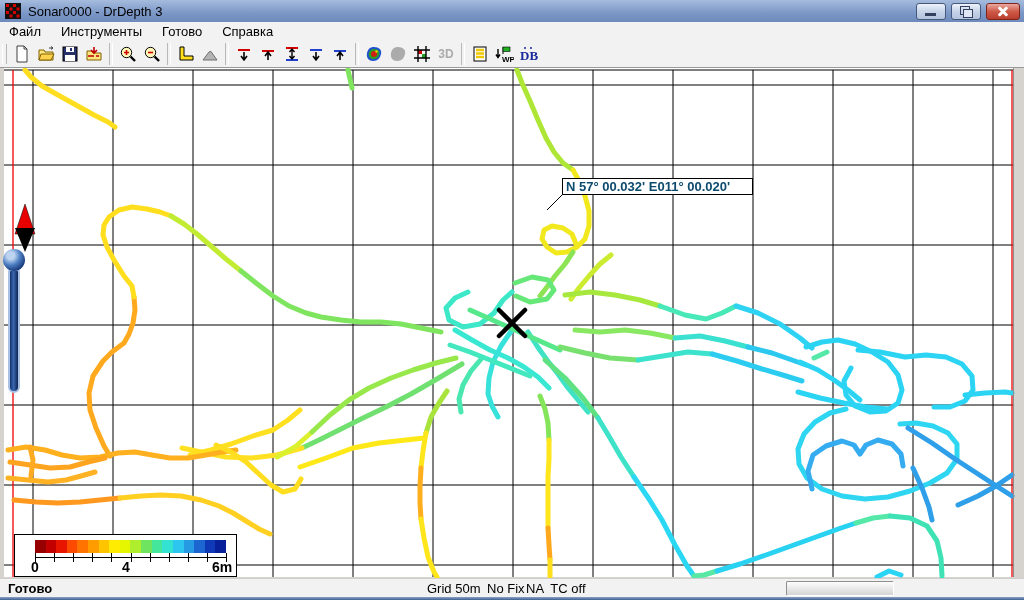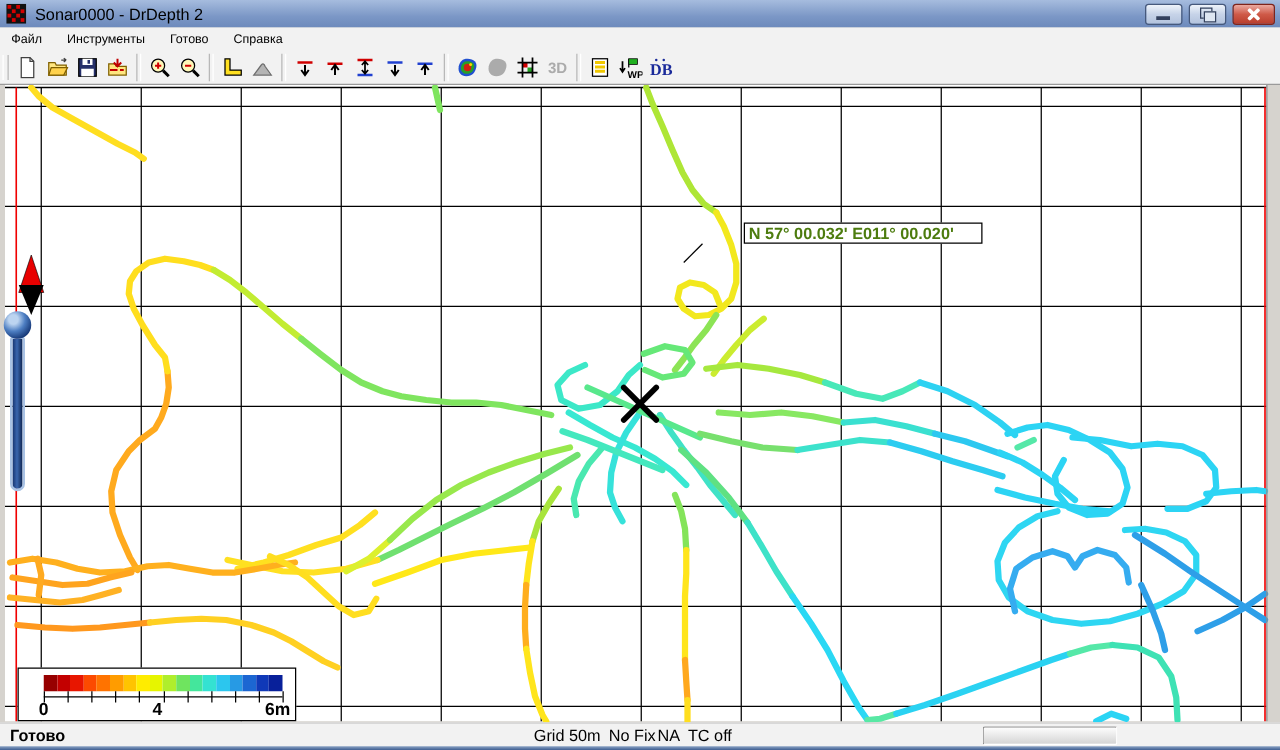--- a/index.html
+++ b/index.html
@@ -14,35 +14,35 @@
   .wbtn{width:28px;height:15px;border:1px solid #46597c;border-radius:3px;
     background:linear-gradient(#eef3fa,#c6d3e8 50%,#b3c3dd);position:relative;}
   .wbtn.close{width:32px;border-color:#7e241b;background:linear-gradient(#eba9a0,#cf5a48 50%,#b93d2c);}
   .glyph-min{position:absolute;left:8px;bottom:3px;width:11px;height:3px;background:#33415e;}
   .glyph-rest1{position:absolute;left:8px;top:2px;width:8px;height:7px;border:1px solid #33415e;background:transparent;}
   .glyph-rest2{position:absolute;left:11px;top:5px;width:8px;height:7px;border:1px solid #33415e;background:#dde6f2;}
   .glyph-x1,.glyph-x2{position:absolute;left:10px;top:6px;width:12px;height:3px;background:#fff;border-radius:1px;}
   .glyph-x1{transform:rotate(45deg);} .glyph-x2{transform:rotate(-45deg);}
   
   .menubar{position:absolute;left:0;top:22px;width:1024px;height:18px;background:#f2f2f2;
-    display:flex;align-items:center;font-size:10px;border-bottom:1px solid #e2e2e2;}
+    display:flex;align-items:center;font-size:13px;border-bottom:1px solid #e2e2e2;}
   .menu-item{padding:1px 10px;color:#000;}
   .menu-item:first-child{padding-left:9px;}
   
   .toolbar{position:absolute;left:0;top:40px;width:1024px;height:27px;background:#f2f2f2;
     display:flex;align-items:center;border-bottom:1px solid #9a9a9a;}
   .grip{width:3px;height:20px;margin:0 3px 0 2px;border-left:1px solid #fff;border-right:1px solid #b8b8b8;}
   .tbtn{width:24px;height:24px;display:flex;align-items:center;justify-content:center;flex:0 0 auto;}
   .tsep{width:2px;height:22px;margin:0 3px;border-left:1px solid #b8b8b8;border-right:1px solid #fff;flex:0 0 auto;}
   .t3d{font-size:12px;font-weight:bold;color:#ababab;letter-spacing:0;}
   
   .map{position:absolute;left:0;top:68px;width:1024px;height:510px;background:#d6d3ce;}
   .map svg.mapsvg{position:absolute;left:0;top:0;}
   .cursor-label{position:absolute;background:#fff;border:1px solid #000;height:15px;
-    font-size:13px;font-weight:bold;white-space:nowrap;padding:0 3px;line-height:15px;color:#4d7c0f;margin-left:33px;}
+    font-size:13px;font-weight:bold;white-space:nowrap;padding:0 3px;line-height:15px;color:#0c4a6e;}
   
   .legend{position:absolute;left:14px;top:466px;width:221px;height:41px;background:#fff;
     border:1px solid #000;}
   .legend-bar{position:absolute;left:20px;top:5px;width:191px;height:13px;display:flex;}
   .legend-bar span{flex:1;}
   .legend-axis{position:absolute;left:20px;top:22px;width:191px;height:1px;background:#000;}
   .legend-tick{position:absolute;top:-4px;width:1px;height:9px;background:#000;}
   .legend-lbl{position:absolute;top:24px;font-size:14px;font-weight:bold;color:#000;}
   
   .compass{position:absolute;left:11px;top:136px;}
@@ -74,21 +74,21 @@
       <rect x="1" y="1" width="3" height="3"></rect>
         <rect x="8" y="1" width="3" height="3"></rect>
       <rect x="4.5" y="4.5" width="3" height="3"></rect>
         <rect x="11.5" y="4.5" width="3" height="3"></rect>
       <rect x="1" y="8" width="3" height="3"></rect>
         <rect x="8" y="8" width="3" height="3"></rect>
       <rect x="4.5" y="11.5" width="3" height="3"></rect>
         <rect x="11.5" y="11.5" width="3" height="3"></rect>
     </g>
   </svg>
-  <span class="title-text">Sonar0000 - DrDepth 2</span>
+  <span class="title-text">Sonar0000 - DrDepth 3</span>
   <div class="winbtns">
     <div class="wbtn">
         <div class="glyph-min"></div>
       </div>
     <div class="wbtn">
         <div class="glyph-rest1"></div>
         <div class="glyph-rest2"></div>
       </div>
     <div class="wbtn close">
         <div class="glyph-x1"></div>

